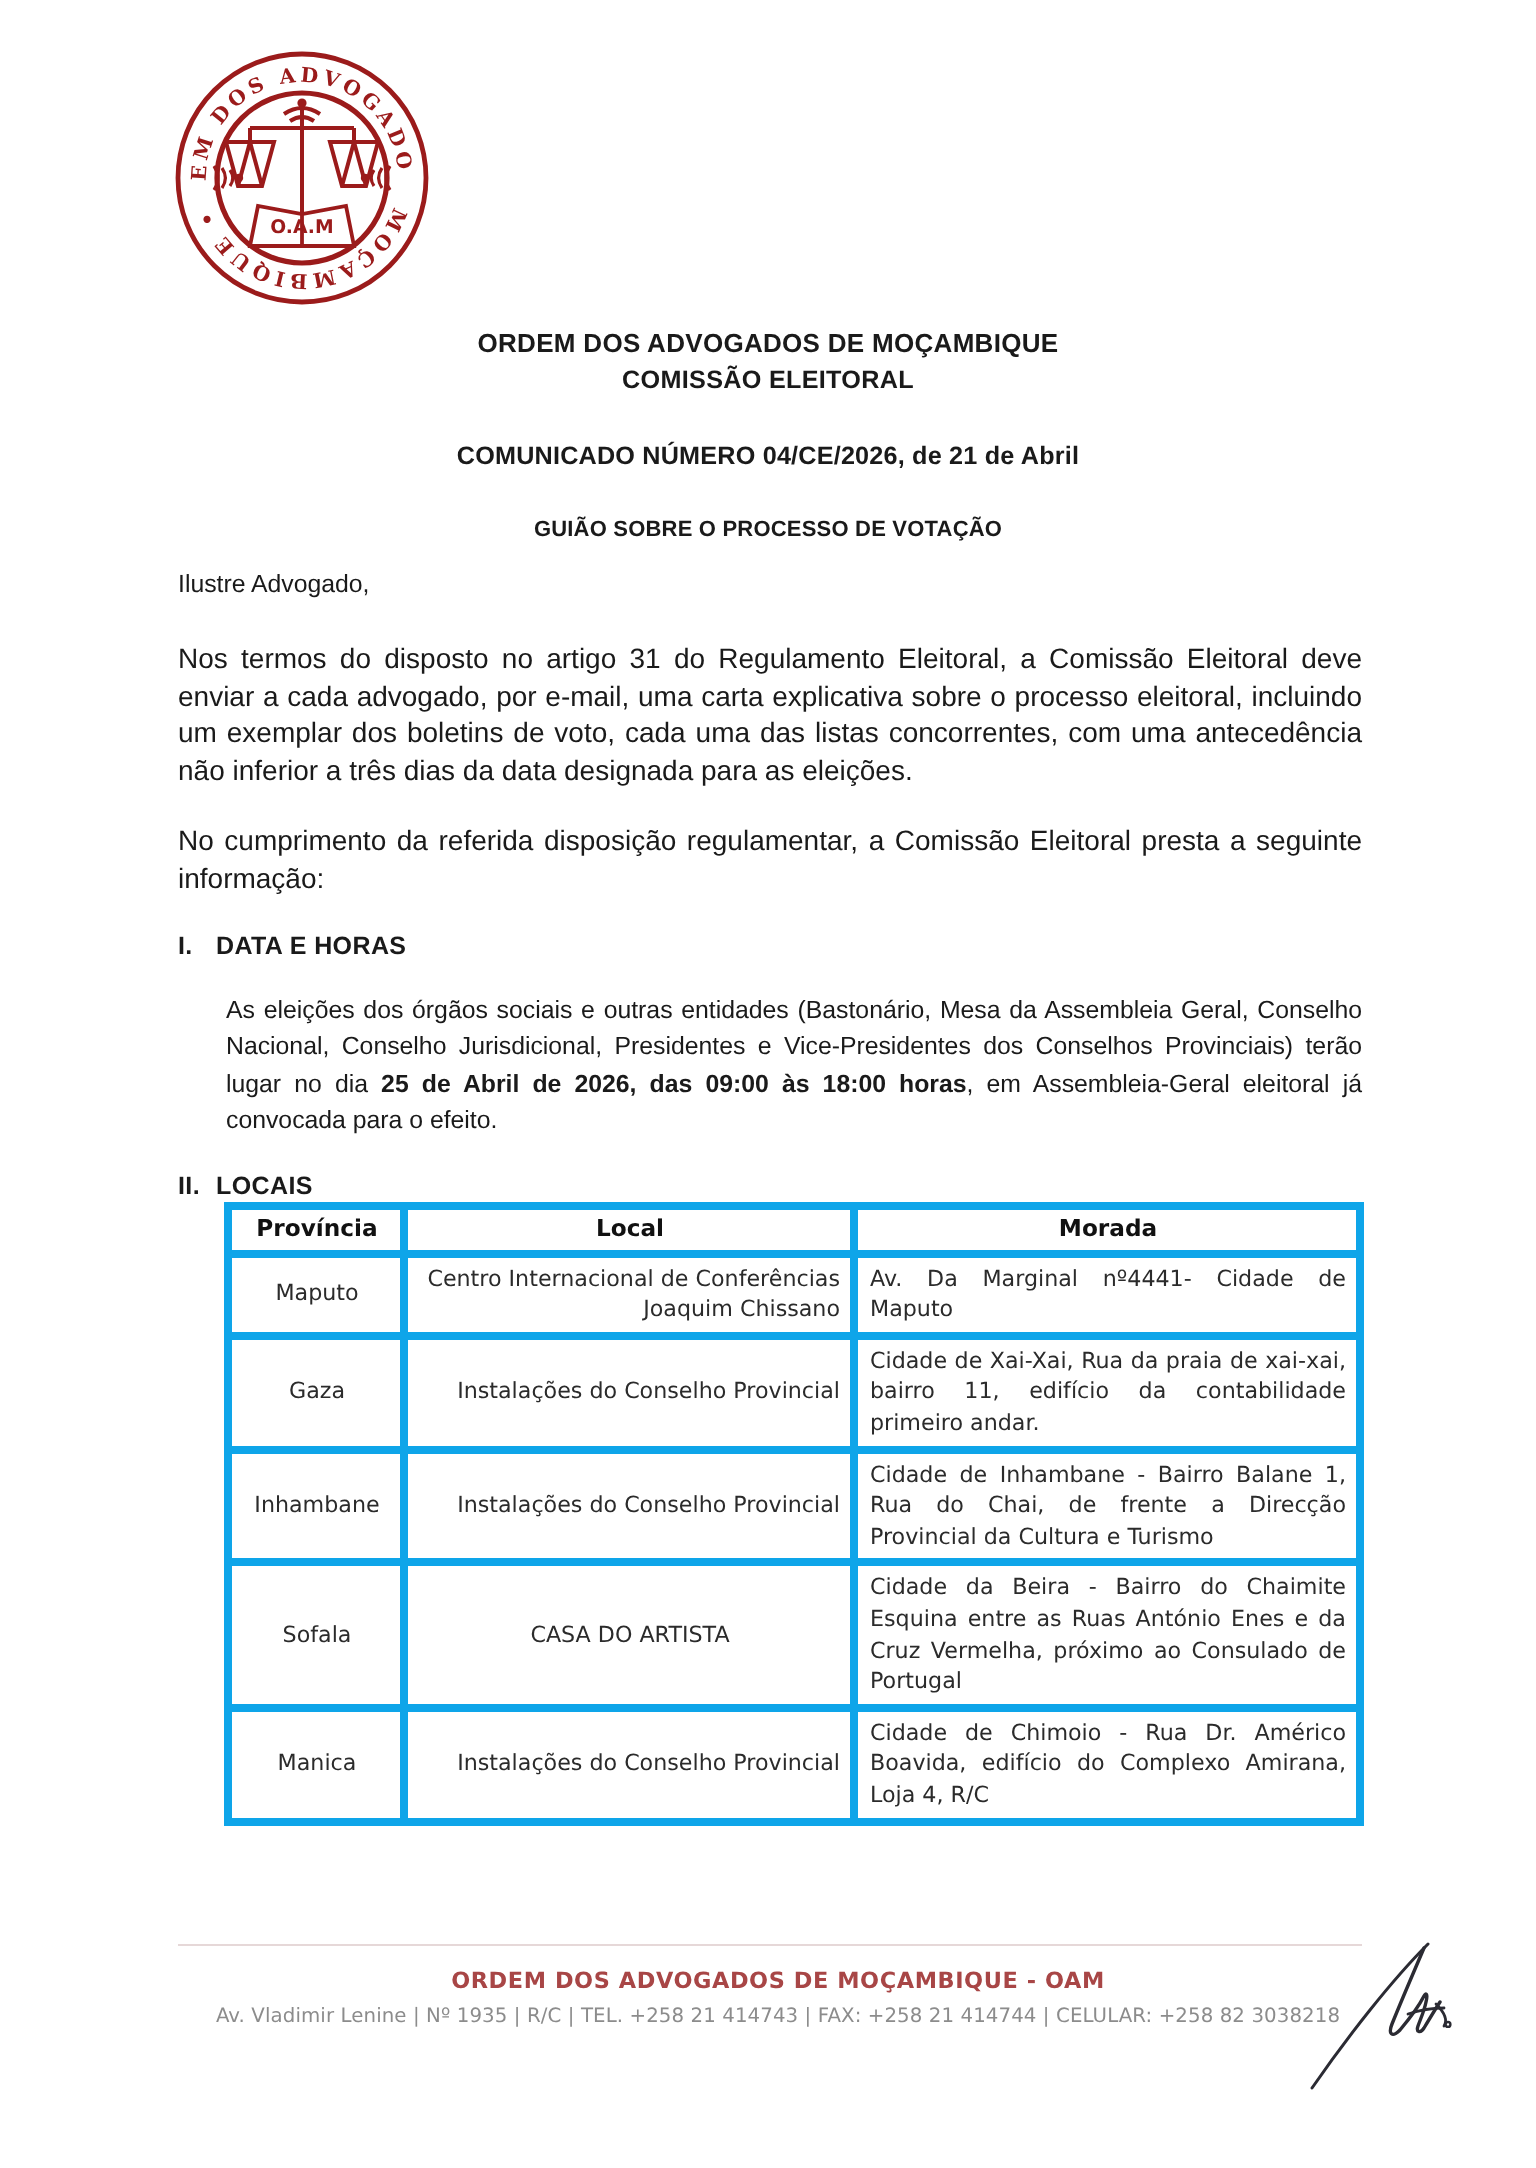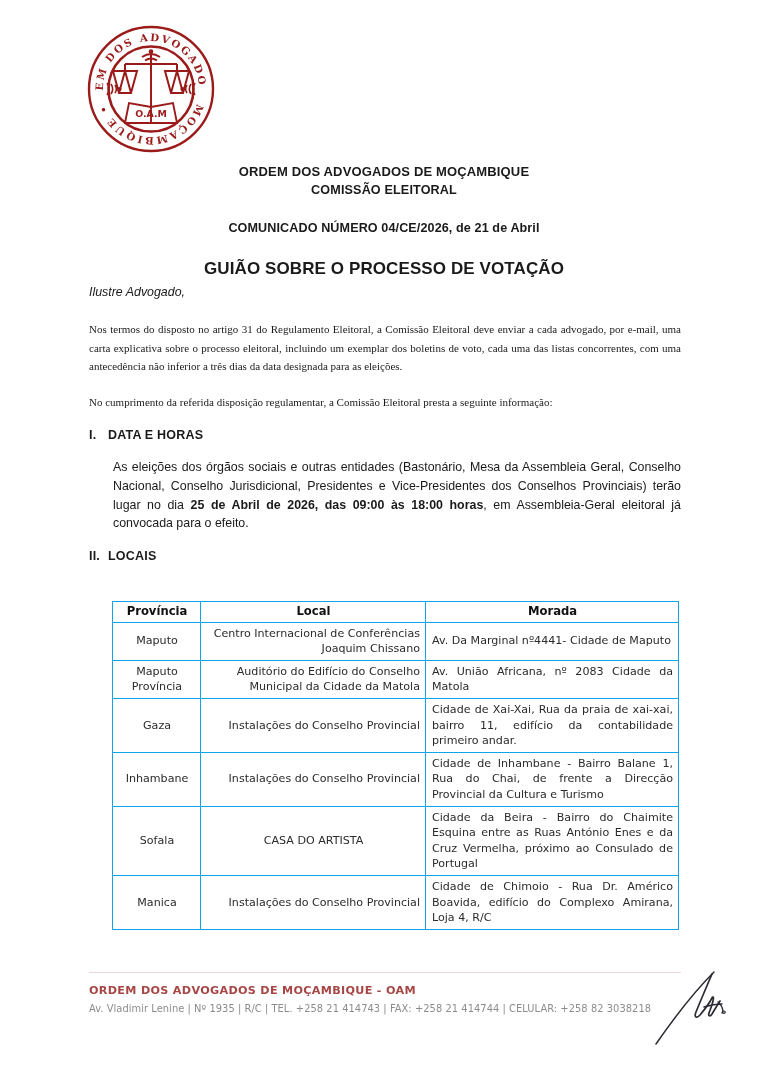--- a/index.html
+++ b/index.html
@@ -52,45 +52,43 @@
     letter-spacing: 0.15px;
     line-height: 18px;
   }
   .h-comunicado {
     font-size: 12.6px;
     font-weight: bold;
     margin-top: 22px;
     letter-spacing: 0.1px;
   }
   .h-guiao {
-    font-size: 17px;
+    font-size: 11px;
     font-weight: bold;
     margin-top: 24px;
     letter-spacing: 0.1px;
   }
 
   
   .body-area {
     position: absolute;
     left: 89px;
     top: 283px;
     width: 592px;
   }
   .salutation {
-    font-style: italic;
     font-size: 12.4px;
     line-height: 18px;
     margin: 0 0 19px 0;
   }
   p.para {
-    font-size: 11px;
+    font-size: 14px;
     line-height: 18.6px;
     text-align: justify;
     margin: 0 0 17px 0;
-    font-family: Liberation Serif, serif;
   }
   p.para:last-child { margin-bottom: 0; }
   .bold { font-weight: bold; }
 
   .section-head {
     font-size: 12.5px;
     font-weight: bold;
     margin: 0 0 16px 0;
     letter-spacing: 0.2px;
   }
@@ -113,21 +111,21 @@
     top: 601px;
     width: 566px;
   }
   table.locais {
     border-collapse: collapse;
     width: 566px;
     table-layout: fixed;
     font-family: "DejaVu Sans", sans-serif;
   }
   table.locais td, table.locais th {
-    border: 1px solid #0ea5e9;
+    border: 4px solid #0ea5e9;
     padding: 3px 5px 3px 6px;
     vertical-align: middle;
     font-size: 11.1px;
     line-height: 15.6px;
     color: #2b2b2b;
   }
   table.locais th {
     text-align: center;
     font-weight: bold;
     font-size: 11.6px;
@@ -158,20 +156,21 @@
     width: 592px;
     height: 1px;
     background: #e6d8d8;
   }
   .footer {
     position: absolute;
     left: 89px;
     top: 983px;
     width: 600px;
     font-family: "DejaVu Sans", sans-serif;
+    text-align: center;
   }
   .footer-title {
     font-size: 11.2px;
     font-weight: bold;
     color: #a84646;
     letter-spacing: 0.3px;
     line-height: 15px;
     margin-bottom: 3px;
   }
   .footer-line {
@@ -289,25 +288,20 @@
           <th>Morada</th>
         </tr>
       </thead>
       <tbody>
         <tr>
           <td class="prov">Maputo</td>
           <td class="local">Centro Internacional de Conferências Joaquim Chissano</td>
           <td class="morada just">Av. Da Marginal nº4441- Cidade de Maputo</td>
         </tr>
         <tr>
-          <td class="prov">Maputo Província</td>
-          <td class="local">Auditório do Edifício do Conselho Municipal da Cidade da Matola</td>
-          <td class="morada just">Av. União Africana, nº 2083 Cidade da Matola</td>
-        </tr>
-        <tr>
           <td class="prov">Gaza</td>
           <td class="local">Instalações do Conselho Provincial</td>
           <td class="morada just">Cidade de Xai-Xai, Rua da praia de xai-xai, bairro 11, edifício da contabilidade primeiro andar.</td>
         </tr>
         <tr>
           <td class="prov">Inhambane</td>
           <td class="local">Instalações do Conselho Provincial</td>
           <td class="morada just">Cidade de Inhambane - Bairro Balane 1, Rua do Chai, de frente a Direcção Provincial da Cultura e Turismo</td>
         </tr>
         <tr>

